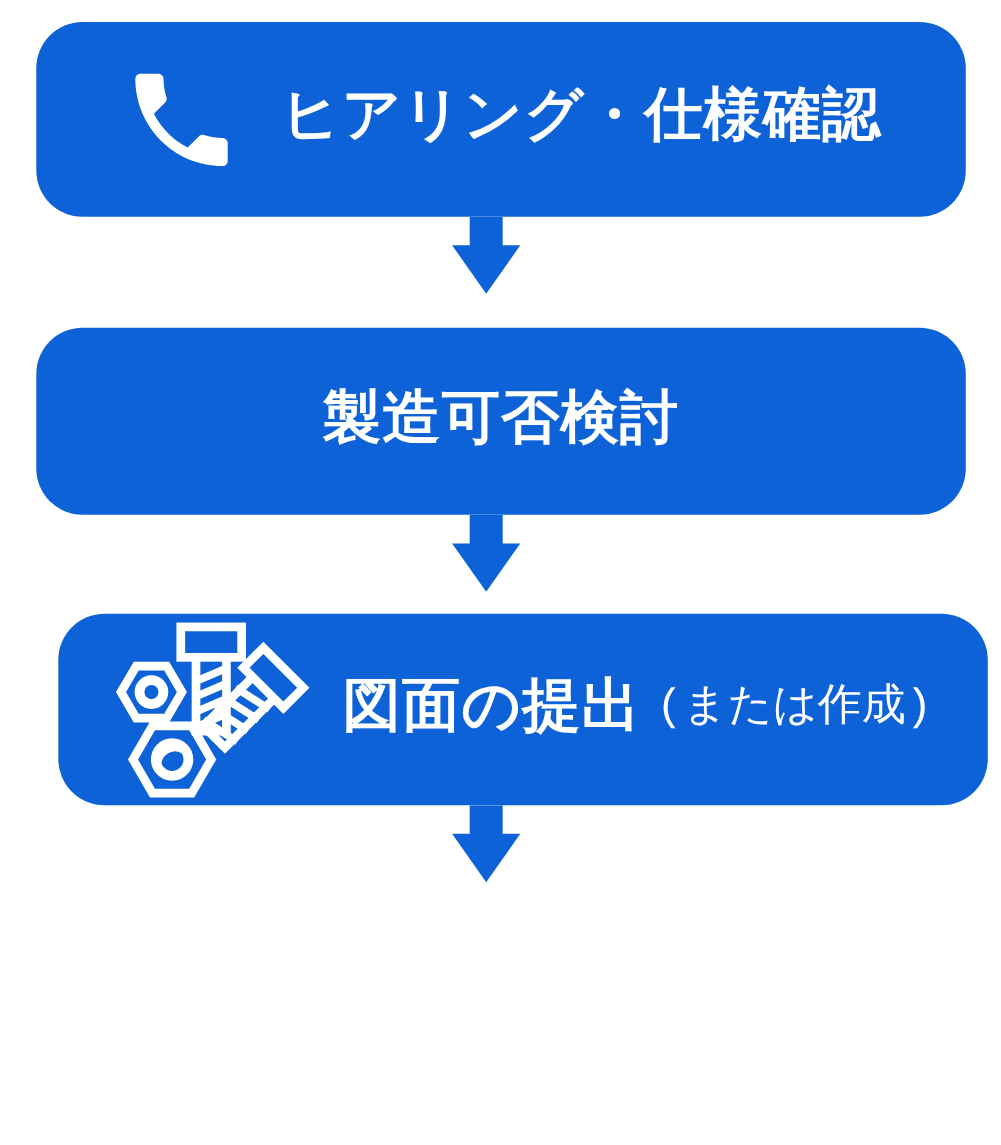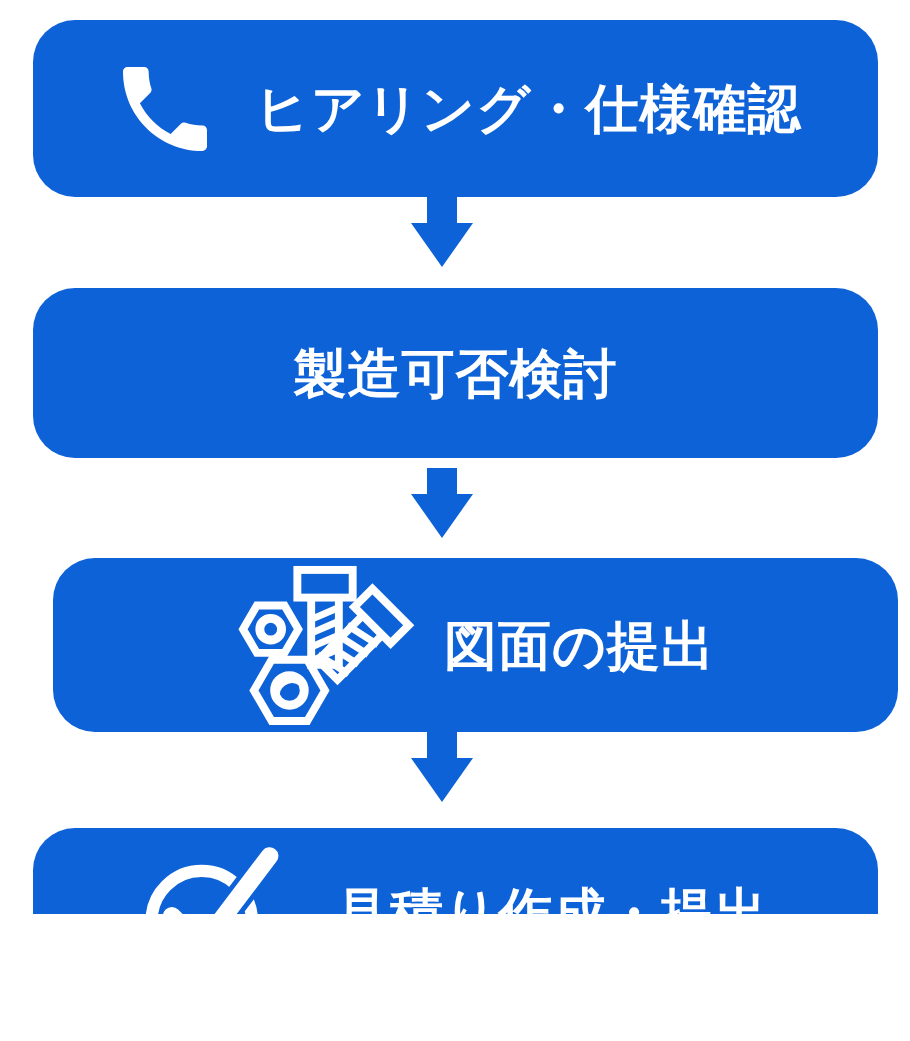--- a/index.html
+++ b/index.html
@@ -3,34 +3,35 @@
 <meta charset="utf-8">
 <style>
   html, body { margin: 0; padding: 0; background: #ffffff; }
   body { font-family: "Liberation Sans", "DejaVu Sans", sans-serif; }
   .stage {
     position: relative;
     width: 910px;
     height: 914px;
     background: #ffffff;
     overflow: hidden;
+    font-family: Liberation Mono, monospace;
   }
   .step {
     position: absolute;
     left: 33px;
     width: 845px;
     background: #0d62d8;
     border-radius: 42px;
     display: flex;
     align-items: center;
     justify-content: center;
     color: #ffffff;
   }
   .step-1 { top: 20px;  height: 177px; }
-  .step-2 { top: 288px; height: 170px; }
+  .step-2 { top: 298px; height: 170px; }
   .step-3 { top: 558px; height: 174px; margin-left: 20px; }
   .step-4 { top: 828px; height: 169px; }
   .label {
     font-size: 53px;
     font-weight: 700;
     letter-spacing: 1px;
     white-space: nowrap;
     line-height: 1;
   }
   .sublabel {
@@ -111,32 +112,23 @@
           <g stroke-width="7">
             <path d="M120 80 l36 -8"></path>
             <path d="M120 94 l36 -8"></path>
             <path d="M120 108 l36 -8"></path>
             <path d="M120 122 l36 -8"></path>
           </g>
         </g>
       </svg>
     </span>
     <span class="label">図面の提出</span>
+    <span class="sublabel">(または作成)</span>
   </section>
 
   <div class="arrow arrow-3">
     <svg width="62" height="70" viewBox="0 0 62 70">
         <polygon fill="#0d62d8" points="16,0 46,0 46,26 62,26 31,70 0,26 16,26"></polygon>
       </svg>
   </div>
 
-  <section class="step step-4">
-    <span class="icon-wrap">
-      <svg width="152" height="136" viewBox="0 0 112 100" aria-hidden="true">
-        <circle cx="44" cy="56" r="37" fill="none" stroke="#ffffff" stroke-width="9"></circle>
-        <path d="M22 52 L44 74 L94 8" fill="none" stroke="#0d62d8" stroke-width="20" stroke-linecap="butt"></path>
-        <path d="M22 52 L44 74 L94 8" fill="none" stroke="#ffffff" stroke-width="13" stroke-linecap="round" stroke-linejoin="round"></path>
-      </svg>
-    </span>
-    <span class="label">見積り作成・提出</span>
-  </section>
 
 </div>
 
 </body></html>

